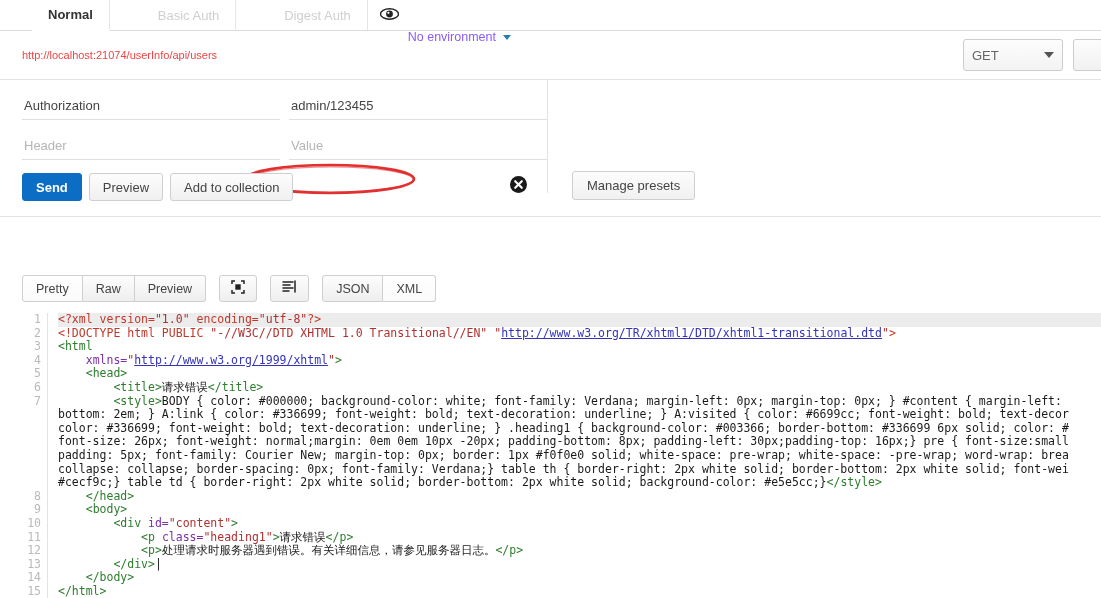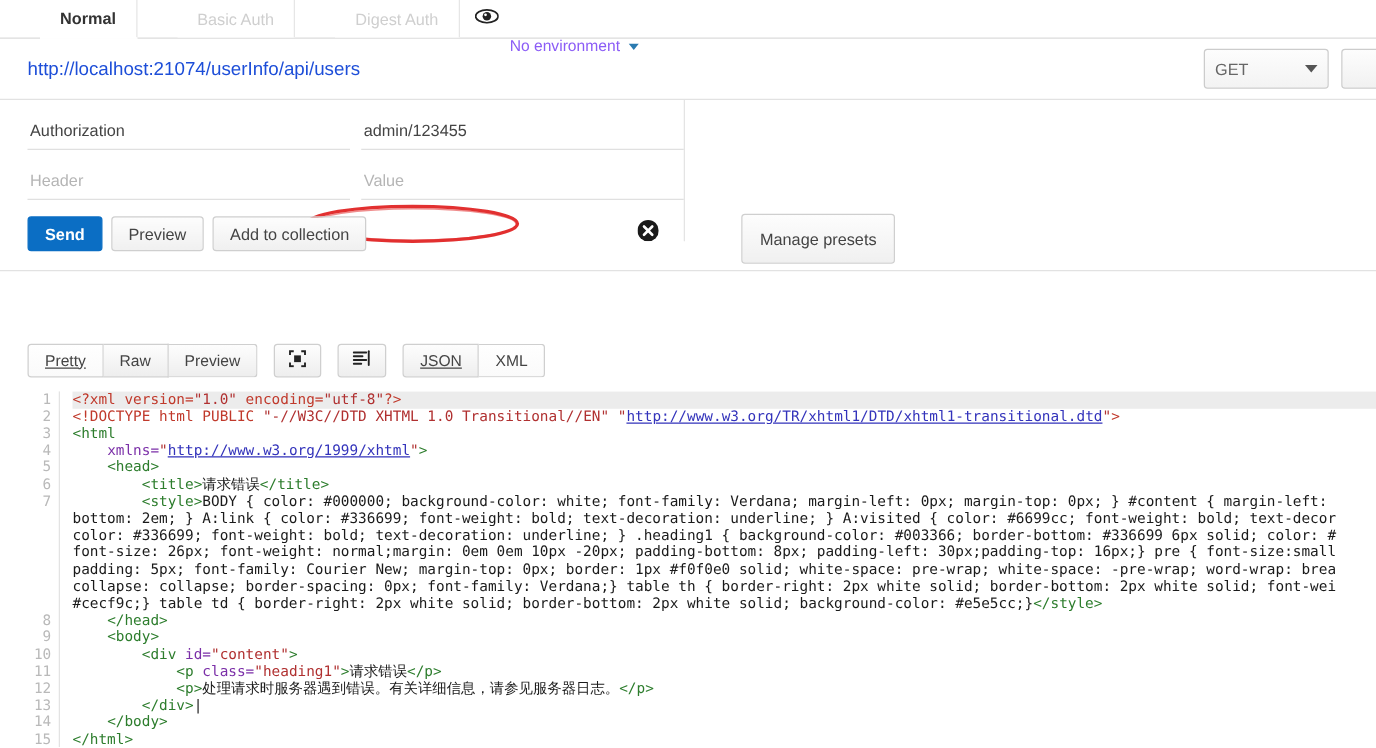--- a/index.html
+++ b/index.html
@@ -71,22 +71,22 @@
     height: 49px;
     border-bottom: 1px solid #e2e2e2;
     display: flex;
     align-items: center;
     padding-left: 22px;
   }
   .url-input {
     flex: 1;
     border: none;
     outline: none;
-    font-size: 15px;
-    color: #1d4ed8;
+    font-size: 11px;
+    color: #ef4444;
     font-family: "Liberation Sans", sans-serif;
     background: transparent;
     padding: 0;
   }
   .method-select {
     position: absolute;
     right: 38px;
     top: 8px;
     width: 100px;
     height: 32px;
@@ -153,22 +153,22 @@
     cursor: pointer;
   }
   .vdivider {
     position: absolute;
     left: 547px; top: 0px;
     width: 1px; height: 113px;
     background: #e4e4e4;
   }
   .manage-btn {
     position: absolute;
-    left: 593px; top: 91px;
-    height: 40px;
+    left: 572px; top: 91px;
+    height: 29px;
     padding: 0 14px;
     border: 1px solid #cfcfcf;
     border-radius: 3px;
     background: linear-gradient(#fdfdfd,#f0f0f0);
     font-size: 13px;
     color: #444;
     cursor: pointer;
     font-family: "Liberation Sans", sans-serif;
   }
 
@@ -251,21 +251,21 @@
     padding: 0 13px;
     border: 1px solid #cfcfcf;
     border-left-width: 0;
     background: linear-gradient(#fdfdfd,#eeeeee);
     font-size: 12.5px;
     color: #444;
     cursor: pointer;
     font-family: "Liberation Sans", sans-serif;
     display: flex; align-items: center; justify-content: center;
   }
-  .seg .sbtn:first-child { border-left-width: 1px; border-radius: 3px 0 0 3px; text-decoration: underline; }
+  .seg .sbtn:first-child { border-left-width: 1px; border-radius: 3px 0 0 3px; }
   .seg .sbtn:last-child  { border-radius: 0 3px 3px 0; }
   .seg .sbtn.only { border-left-width: 1px; border-radius: 3px; padding: 0 11px; }
   .seg .sbtn.on { background: linear-gradient(#ffffff,#fafafa); }
 
   
   .code {
     position: absolute;
     left: 22px; top: 313px;
     width: 1079px;
     height: 285px;

